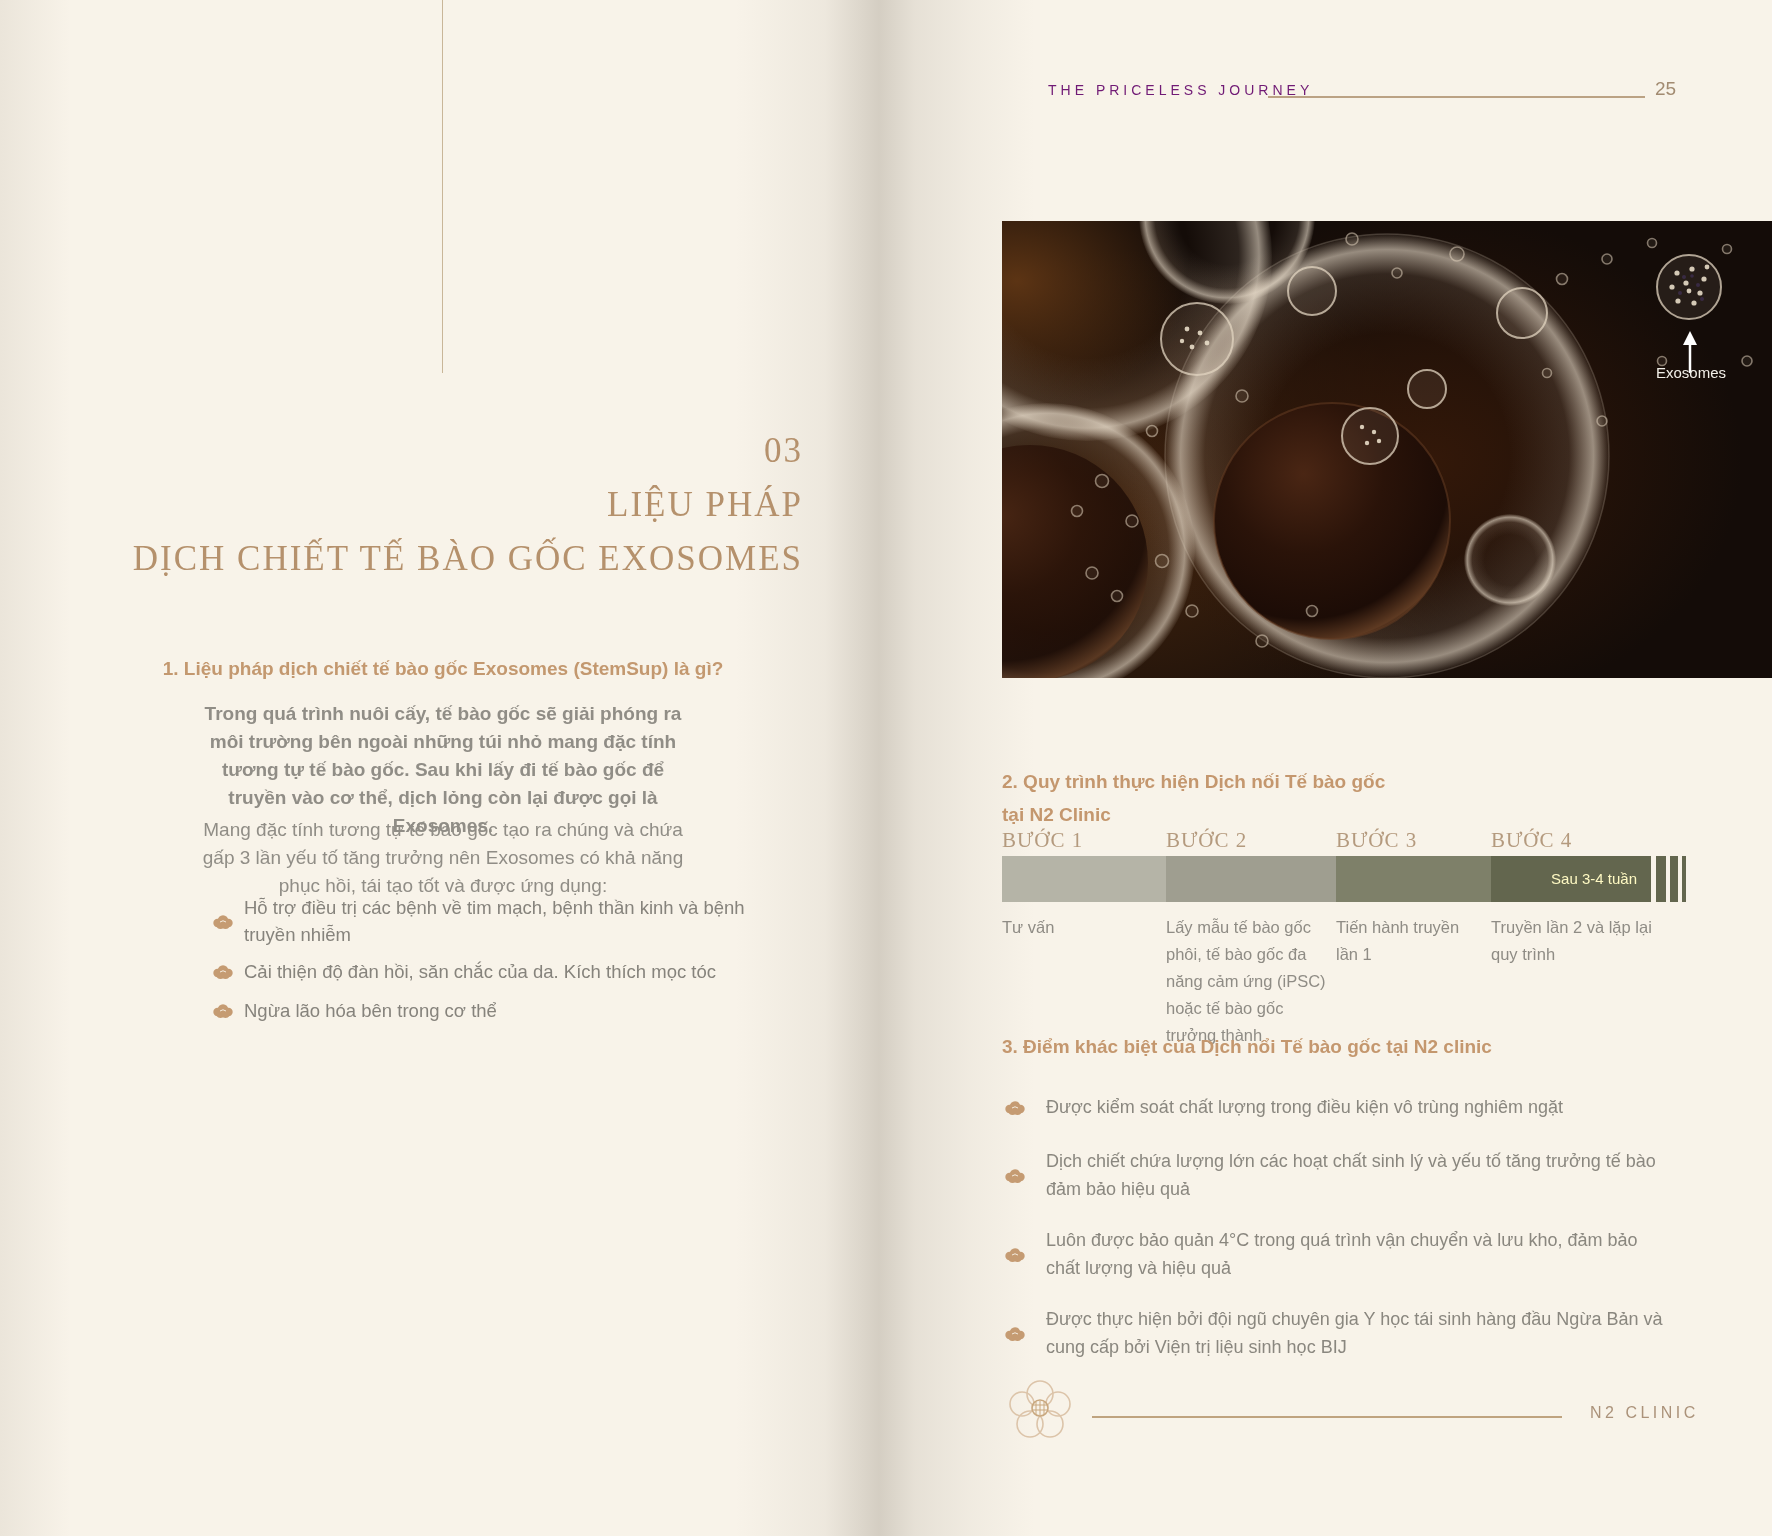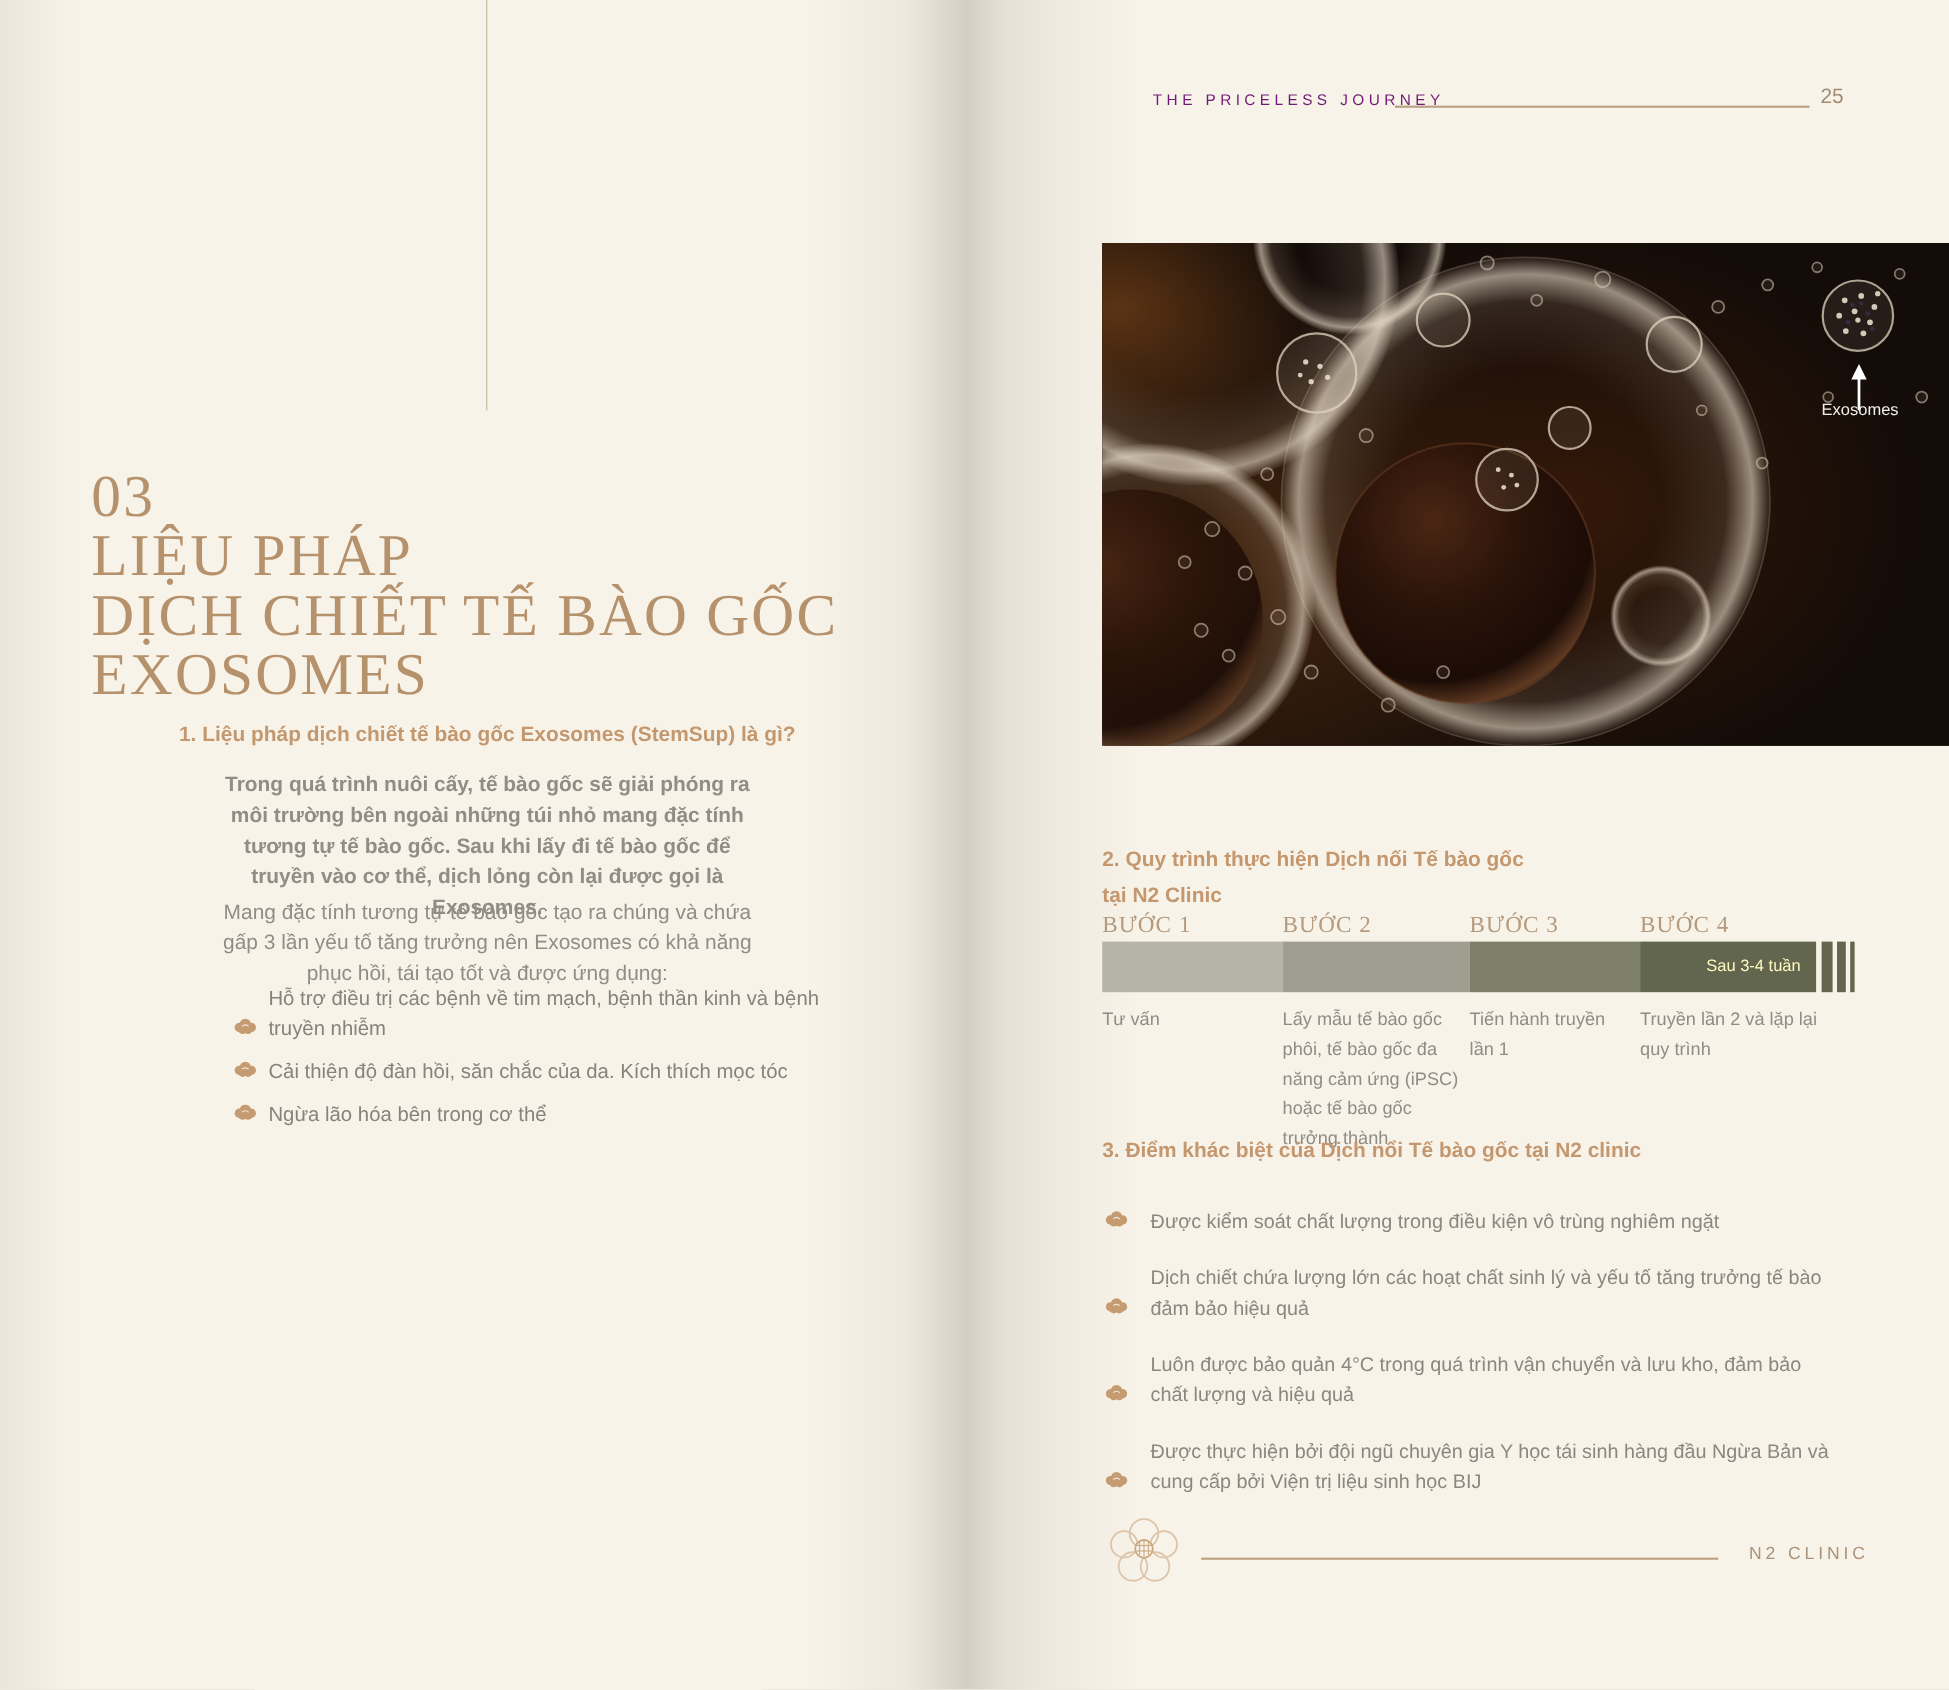--- a/index.html
+++ b/index.html
@@ -11,28 +11,28 @@
   .abs{position:absolute;}
   
   #left-edge-shade{left:0;top:0;width:70px;height:1536px;
     background:linear-gradient(90deg,rgba(120,105,85,0.10),rgba(120,105,85,0));}
   #gutter-shade{left:735px;top:0;width:300px;height:1536px;
     background:linear-gradient(90deg,rgba(110,100,85,0) 0%,rgba(110,100,85,0.08) 30%,
       rgba(110,100,85,0.26) 48%,rgba(110,100,85,0.13) 60%,rgba(110,100,85,0.06) 78%,rgba(110,100,85,0) 100%);}
   
   #divider{left:442px;top:0;width:1px;height:373px;background:#c9b698;}
   .title-serif{font-family:"Liberation Serif",serif;color:#b5916c;}
-  #title-block{left:83px;top:424px;width:720px;text-align:left;line-height:54px;
-    font-size:54px;letter-spacing:2px;}
+  #title-block{left:83px;top:424px;width:720px;text-align:right;line-height:54px;
+    font-size:35px;letter-spacing:2px;}
   #section1-heading{left:83px;top:658px;width:720px;text-align:center;
     font-size:19px;font-weight:bold;color:#c3986f;}
   .para{width:500px;left:193px;text-align:center;font-size:19px;line-height:28px;color:#908d86;}
   #para1{top:700px;font-weight:bold;}
   #para2{top:816px;}
-  .bullet-row{display:flex;align-items:flex-end;}
+  .bullet-row{display:flex;align-items:center;}
   .bullet-icon{flex:0 0 auto;margin-top:4px;margin-right:10px;}
   #left-bullets{left:212px;top:894px;width:545px;}
   #left-bullets .bullet-row{margin-bottom:8px;font-size:18.5px;line-height:27px;color:#86837c;}
   
   #journey-title{left:1004px;top:82px;font-size:14px;letter-spacing:4px;color:#701a75;font-weight:500;margin-left:44px;}
   #header-rule{left:1268px;top:96px;width:377px;height:2px;background:#bba284;}
   #page-number{left:1655px;top:78px;width:50px;font-size:19px;color:#a28b71;}
   #hero{left:1002px;top:221px;width:770px;height:457px;background:#140c08;}
   #hero svg{display:block;width:770px;height:457px;}
   #exo-label{left:1631px;top:364px;width:120px;text-align:center;

